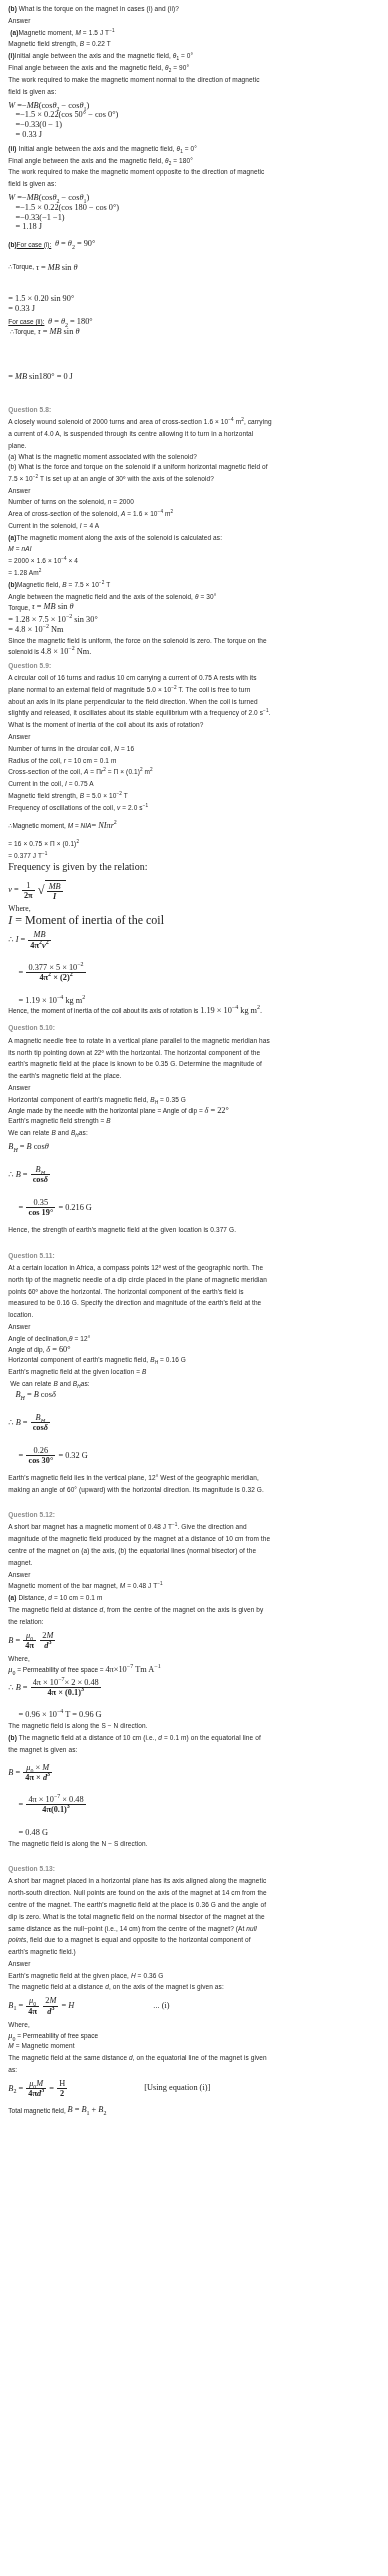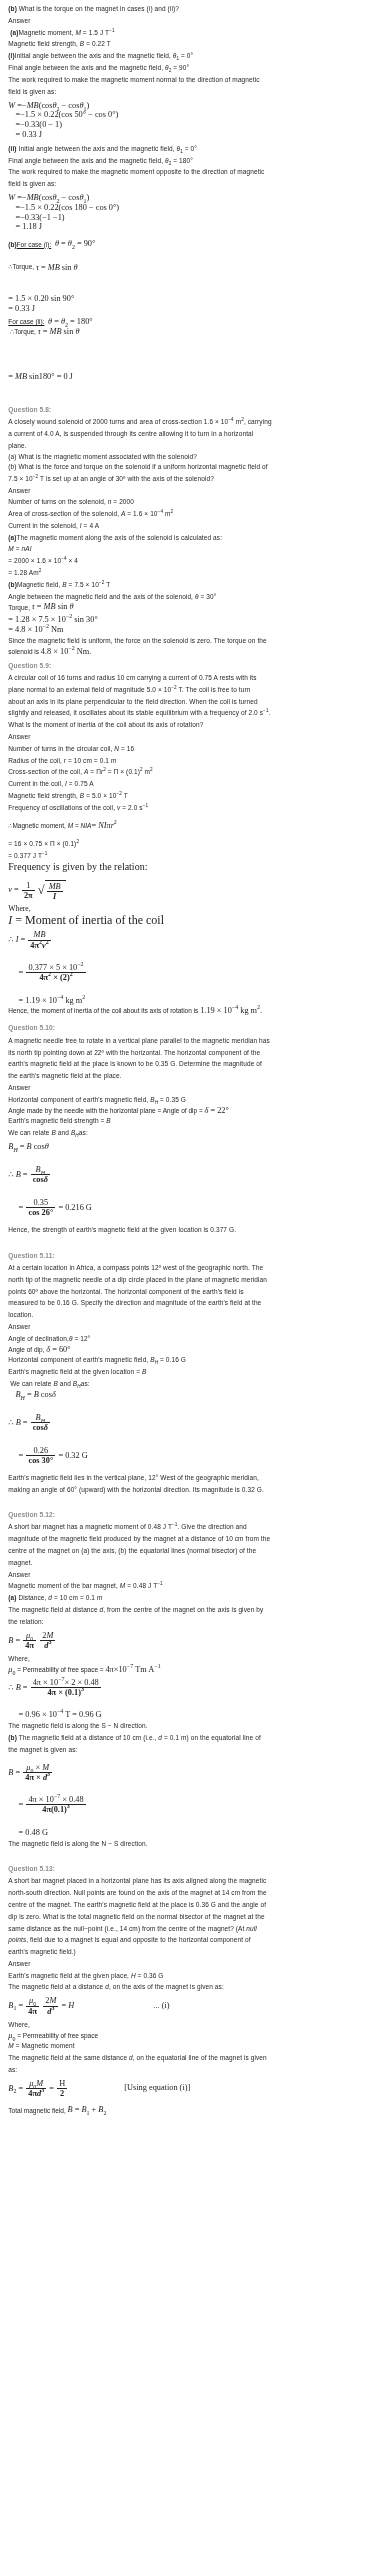--- a/index.html
+++ b/index.html
@@ -68,21 +68,21 @@
   }
 
   .spacer-sm { height: 3.1px; }
   .spacer-md { height: 7.2px; }
   .spacer-lg { height: 13.4px; }
   .spacer-xl { height: 22px; }
 
   .row { display: flex; align-items: center; }
   .row .lbl { white-space: nowrap; }
   .eqnum { display: inline-block; margin-left: 77px; }
-  .note { display: inline-block; margin-left: 54px; }
+  .note { display: inline-block; margin-left: 74px; }
   .u { text-decoration: underline; }
 </style>
 </head>
 <body>
 
 <div class="page">
 
   <div class="line"><b>(b)</b> <span title="(b) What is the torque on the magnet in cases (i) and (ii)?"><span>What is the torque on the magnet in cases (i) and (ii)?</span></span></div>
   <div class="line">Answer</div>
   <div class="line">&nbsp;<b>(a)</b><span>Magnetic moment, <i>M</i> = 1.5 J T<sup>−1</sup></span></div>
@@ -254,21 +254,21 @@
     <span class="frac">
       <span class="num"><i class="v">B<sub>H</sub></i></span>
       <span class="den">cos<i class="v">δ</i></span>
     </span>
   </div>
   <div class="spacer-lg"></div>
   <div class="eq eq-block ind2">
     =
     <span class="frac">
       <span class="num">0.35</span>
-      <span class="den">cos 26°</span>
+      <span class="den">cos 19°</span>
     </span>
     <span>= 0.216 G</span>
   </div>
   <div class="spacer-md"></div>
   <div class="line">Hence, the strength of earth's magnetic field at the given location is 0.377 G.</div>
 
   <div class="spacer-lg"></div>
 
   <div class="qhead">Question 5.11:</div>
   <div class="line">At a certain location in Africa, a compass points 12º west of the geographic north. The</div>

